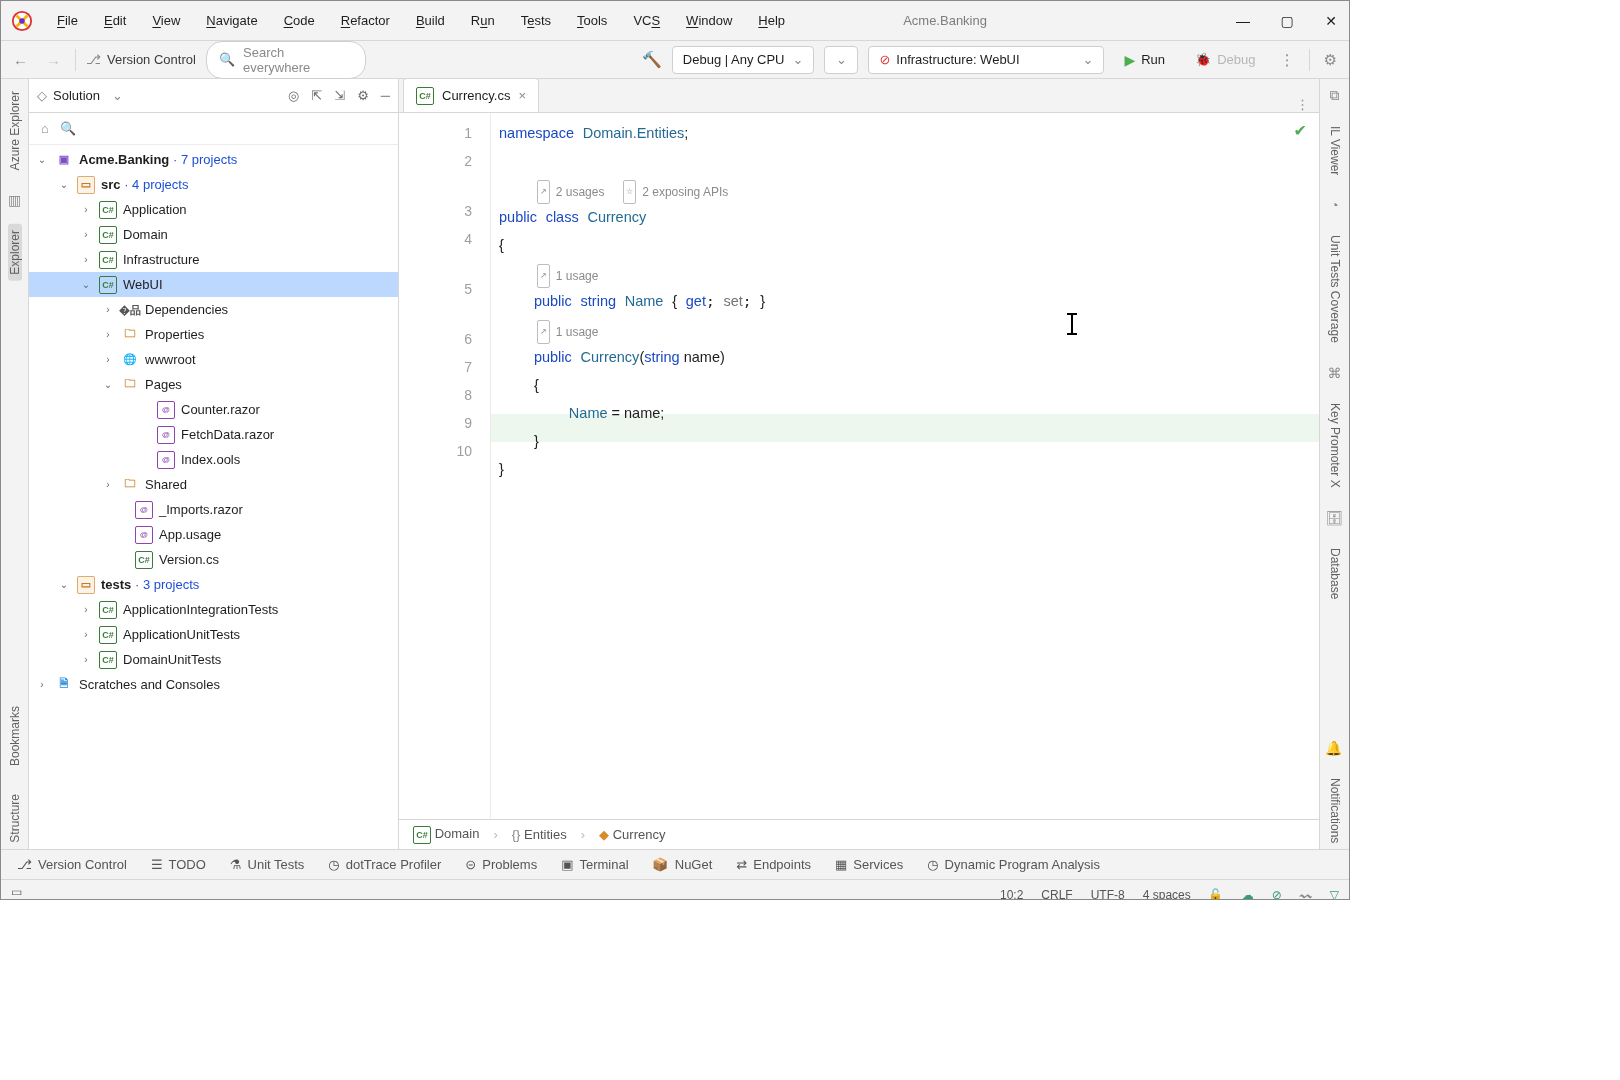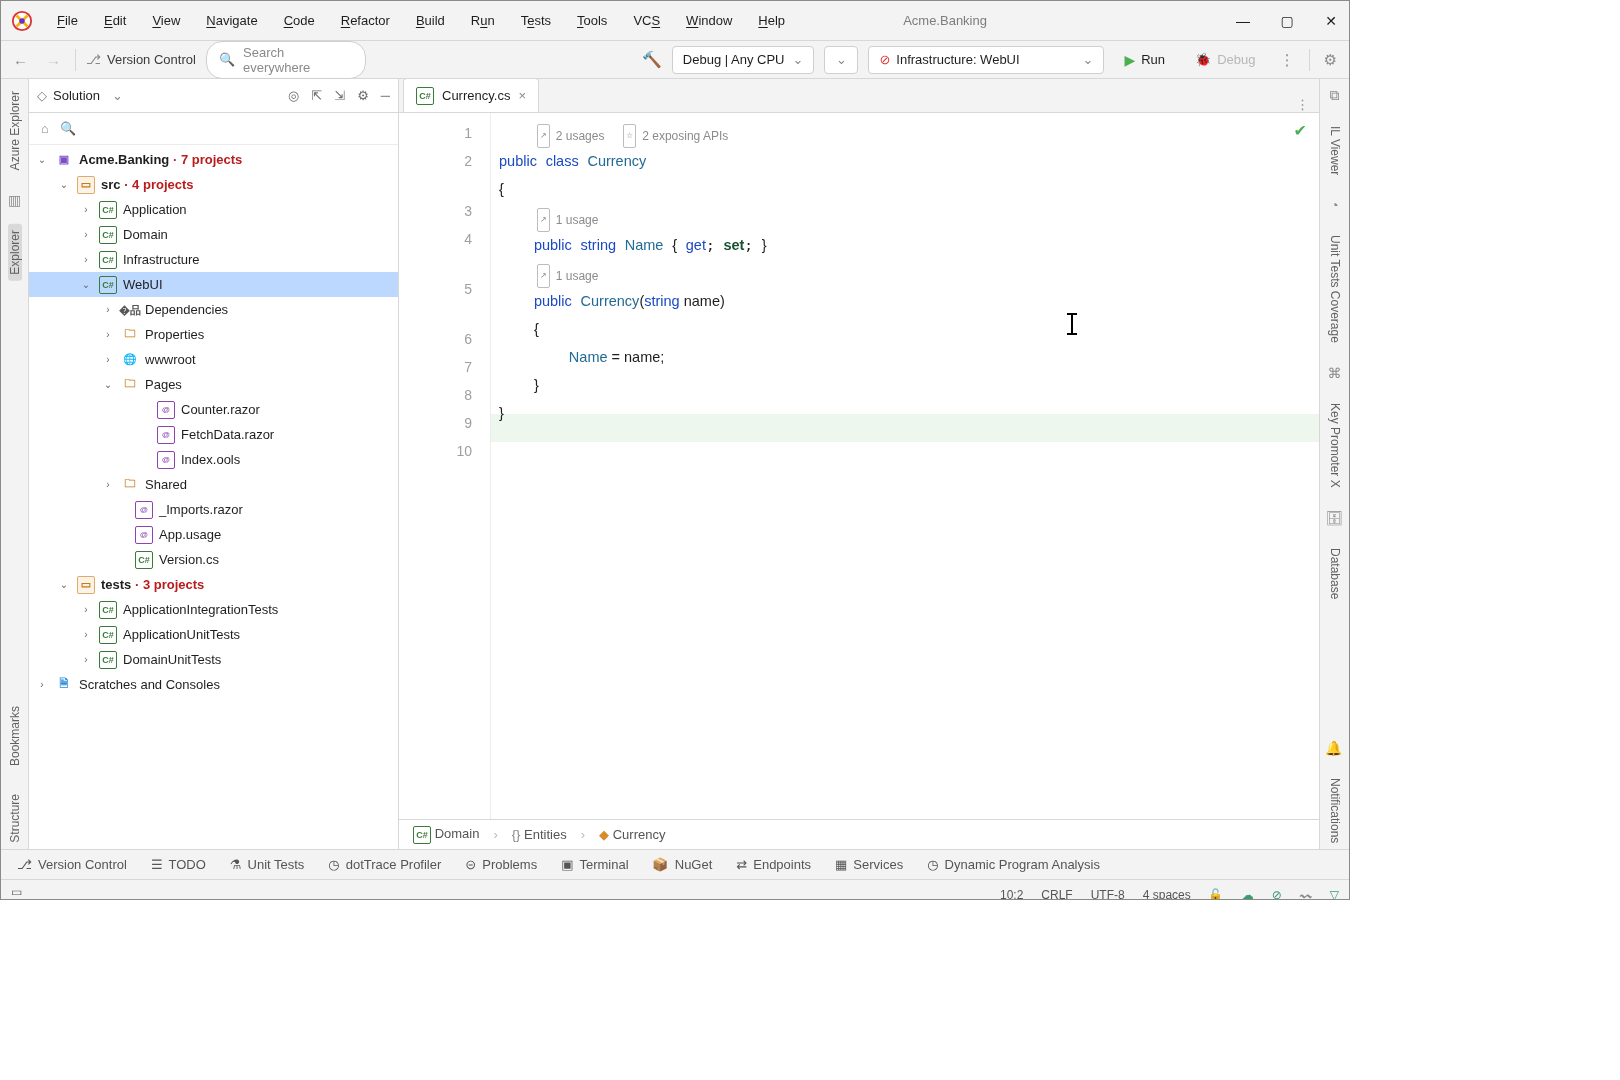--- a/index.html
+++ b/index.html
@@ -55,37 +55,37 @@
   .tree-row.selected { background:#bcd8ff; }
   .chev { width:14px; color:#6b6b6b; font-size:10px; text-align:center; }
   .chev.empty { visibility:hidden; }
   .ticon { width:18px; height:18px; display:inline-flex; align-items:center; justify-content:center; font-size:11px; font-weight:bold; border-radius:2px; }
   .ticon.sln { color:#7b4fc7; }
   .ticon.fld-brown { background:#e8a74a22; color:#c97a1a; border:1px solid #c97a1a99; }
   .ticon.cs { color:#3a7b3a; border:1px solid #3a7b3a; font-size:9px; padding:0 1px; }
   .ticon.folder { color:#c97a1a; }
   .ticon.razor { color:#8d44ad; border:1px solid #8d44ad; font-size:8px; padding:0 1px; }
   .ticon.dep { color:#555; }
-  .muted { color:#b91c1c;font-weight:bold; }
+  .muted { color:#1d4ed8; }
   .tree-row .label { color:#1e1e1e; }
 
   
   .editor-col { flex:1; display:flex; flex-direction:column; min-width:0; }
   .tabs { height:34px; display:flex; align-items:flex-end; border-bottom:1px solid #d7d7d7; background:#f3f3f3; }
   .tab { height:34px; display:flex; align-items:center; gap:8px; padding:0 12px; background:#fff; border:1px solid #d7d7d7; border-bottom:none; border-radius:4px 4px 0 0; margin-left:4px; }
   .tab .close { color:#8a8a8a; }
   .tabs .right { margin-left:auto; padding:0 10px; color:#888; }
   .editor-body { flex:1; display:flex; background:#fff; position:relative; overflow:hidden; }
   .gutter { width:92px; text-align:right; padding:6px 18px 0 0; color:#9f9f9f; font-family:Consolas,monospace; font-size:14px; line-height:28px; border-right:1px solid #ececec; }
   .code { flex:1; padding:6px 0 0 8px; font-family:Consolas,monospace; font-size:14.5px; line-height:28px; position:relative; }
   .code .kw { color:#1a49c4; }
   .code .cls { color:#236a94; }
   .code .prop { color:#236a94; }
   .code .kwget { color:#1a49c4; }
-  .code .kwset { color:#14532d;font-weight:bold; }
+  .code .kwset { color:#737373; }
   .hint { background:#fff; color:#8b8b8b; font-size:12px; display:inline-flex; align-items:center; gap:6px; padding-left:38px; line-height:22px; height:22px; }
   .hint .hicon { border:1px solid #bdbdbd; border-radius:2px; font-size:8px; padding:0 2px; }
   .line-hl { position:absolute; left:0; right:0; top:calc(6px + 28px*9 + 22px*2 - 1px); height:28px; background:#eef7ee; z-index:0; }
   .code pre { position:relative; z-index:1; margin:0; font-family:inherit; }
   .check { position:absolute; top:8px; right:12px; color:#4caf50; font-size:16px; }
   .text-cursor { position:absolute; top:200px; left:580px; width:2px; height:22px; background:transparent; }
   .text-cursor::before, .text-cursor::after { content:""; position:absolute; left:-4px; width:10px; height:2px; background:#000; }
   .text-cursor::before { top:0; } .text-cursor::after { bottom:0; }
   .text-cursor .vline { position:absolute; left:0; top:0; bottom:0; width:2px; background:#000; }
 
@@ -349,20 +349,22 @@
         <div>7</div>
         <div>8</div>
         <div>9</div>
         <div>10</div>
       </div>
       <div class="code">
         <div class="line-hl"></div>
         <div class="text-cursor">
             <span class="vline"></span>
           </div>
+<pre><span class="kw">namespace</span> <span class="cls">Domain.Entities</span><span>;</span>
+&nbsp;</pre>
 <div class="hint"><span class="hicon">↗</span><span>2 usages</span>&nbsp;&nbsp;<span class="hicon">☆</span><span>2 exposing APIs</span></div>
 <pre><span class="kw">public</span> <span class="kw">class</span> <span class="cls">Currency</span>
 <span>{</span></pre>
 <div class="hint">
             <span class="hicon">↗</span>
             <span>1 usage</span>
           </div>
 <pre>    <span class="kw">public</span> <span class="kw">string</span> <span class="prop">Name</span> <span>{</span> <span class="kwget">get</span>; <span class="kwset">set</span>; <span>}</span></pre>
 <div class="hint">
             <span class="hicon">↗</span>

